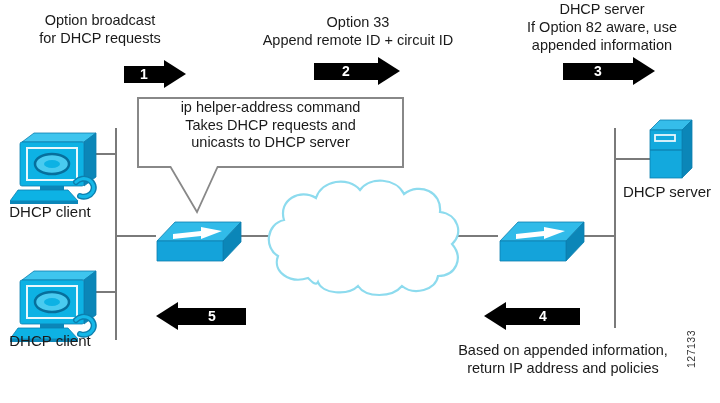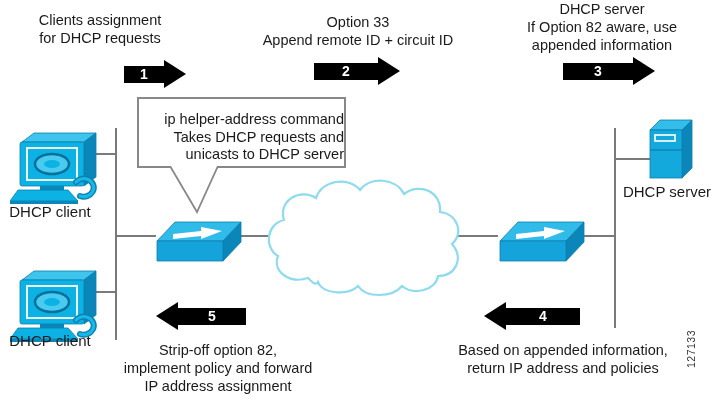--- a/index.html
+++ b/index.html
@@ -17,48 +17,45 @@
   .line{position:absolute;background:#7a7a7a;}
   .arrow{position:absolute;display:flex;align-items:center;height:28px;}
   .arrow .shaft{
     background:#000;height:17px;flex:1;display:flex;align-items:center;justify-content:center;
   }
   .arrow .shaft span{color:#fff;font-weight:bold;font-size:14px;line-height:1;}
   .arrow .head{width:0;height:0;border-top:14px solid transparent;border-bottom:14px solid transparent;}
   .arrow.right .head{border-left:22px solid #000;}
   .arrow.left  .head{border-right:22px solid #000;order:-1;}
   .callout{
-    position:absolute;left:137px;top:97px;width:209px;height:71px;background:#fff;
-    border:2px solid #888;box-sizing:border-box;text-align:right;
-    font-size:14.5px;line-height:17.5px;padding-top:12px;white-space:pre-line;z-index:5;
+    position:absolute;left:137px;top:97px;width:267px;height:71px;background:#fff;
+    border:2px solid #888;box-sizing:border-box;text-align:center;
+    font-size:14.5px;line-height:17.5px;padding-top:0;white-space:pre-line;z-index:5;
   }
   .callout-tail{position:absolute;left:158px;top:166px;z-index:6;}
   .fignum{
     position:absolute;left:668px;top:342px;width:48px;height:14px;
     font-size:10.5px;color:#333;text-align:center;letter-spacing:0.5px;
     transform:rotate(-90deg);
   }
   svg{position:absolute;display:block;}
 </style>
 </head>
 <body>
 
 <div class="stage">
 
-  <div class="caption" style="left:15px;top:11px;width:170px;">Clients assignment
+  <div class="caption" style="left:15px;top:11px;width:170px;">Option broadcast
 for DHCP requests</div>
   <div class="caption" style="left:234px;top:13px;width:248px;">Option 33
 Append remote ID + circuit ID</div>
   <div class="caption" style="left:486px;top:0px;width:232px;">DHCP server
 If Option 82 aware, use
 appended information</div>
 
-  <div class="caption" style="left:98px;top:341px;width:240px;">Strip-off option 82,
-implement policy and forward
-IP address assignment</div>
   <div class="caption" style="left:418px;top:341px;width:290px;">Based on appended information,
 return IP address and policies</div>
 
   <div class="arrow right" style="left:124px;top:60px;width:62px;">
     <div class="shaft">
         <span>1</span>
       </div>
     <div class="head"></div>
   </div>
   <div class="arrow right" style="left:314px;top:57px;width:86px;">

